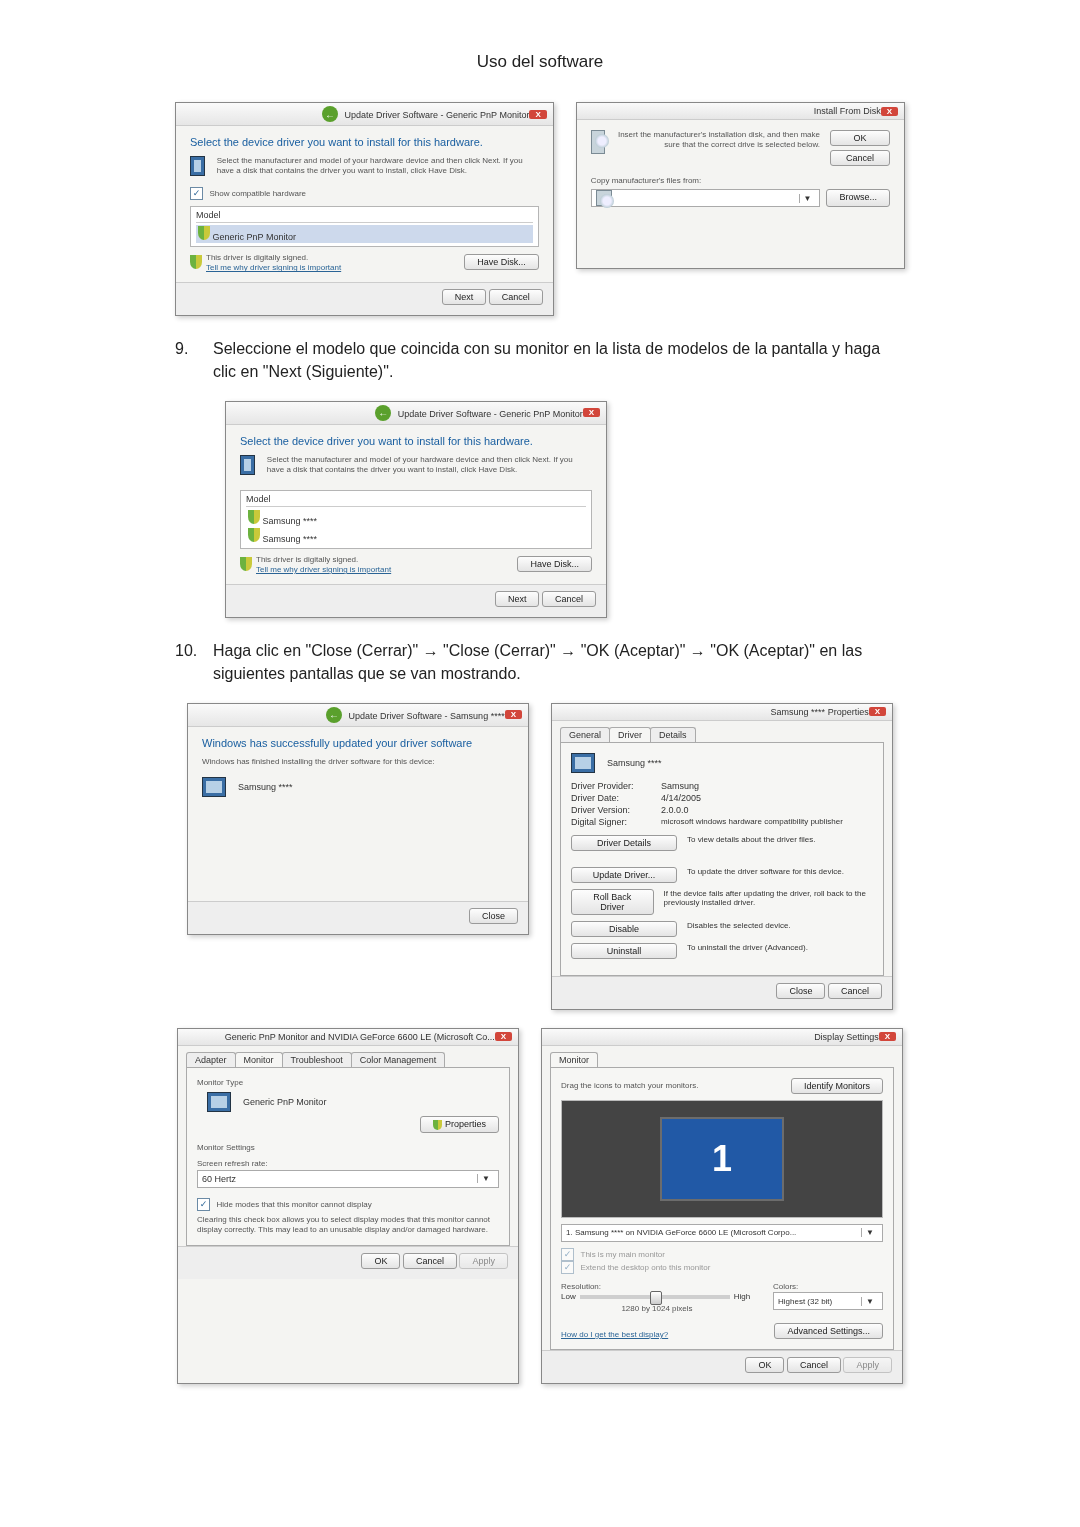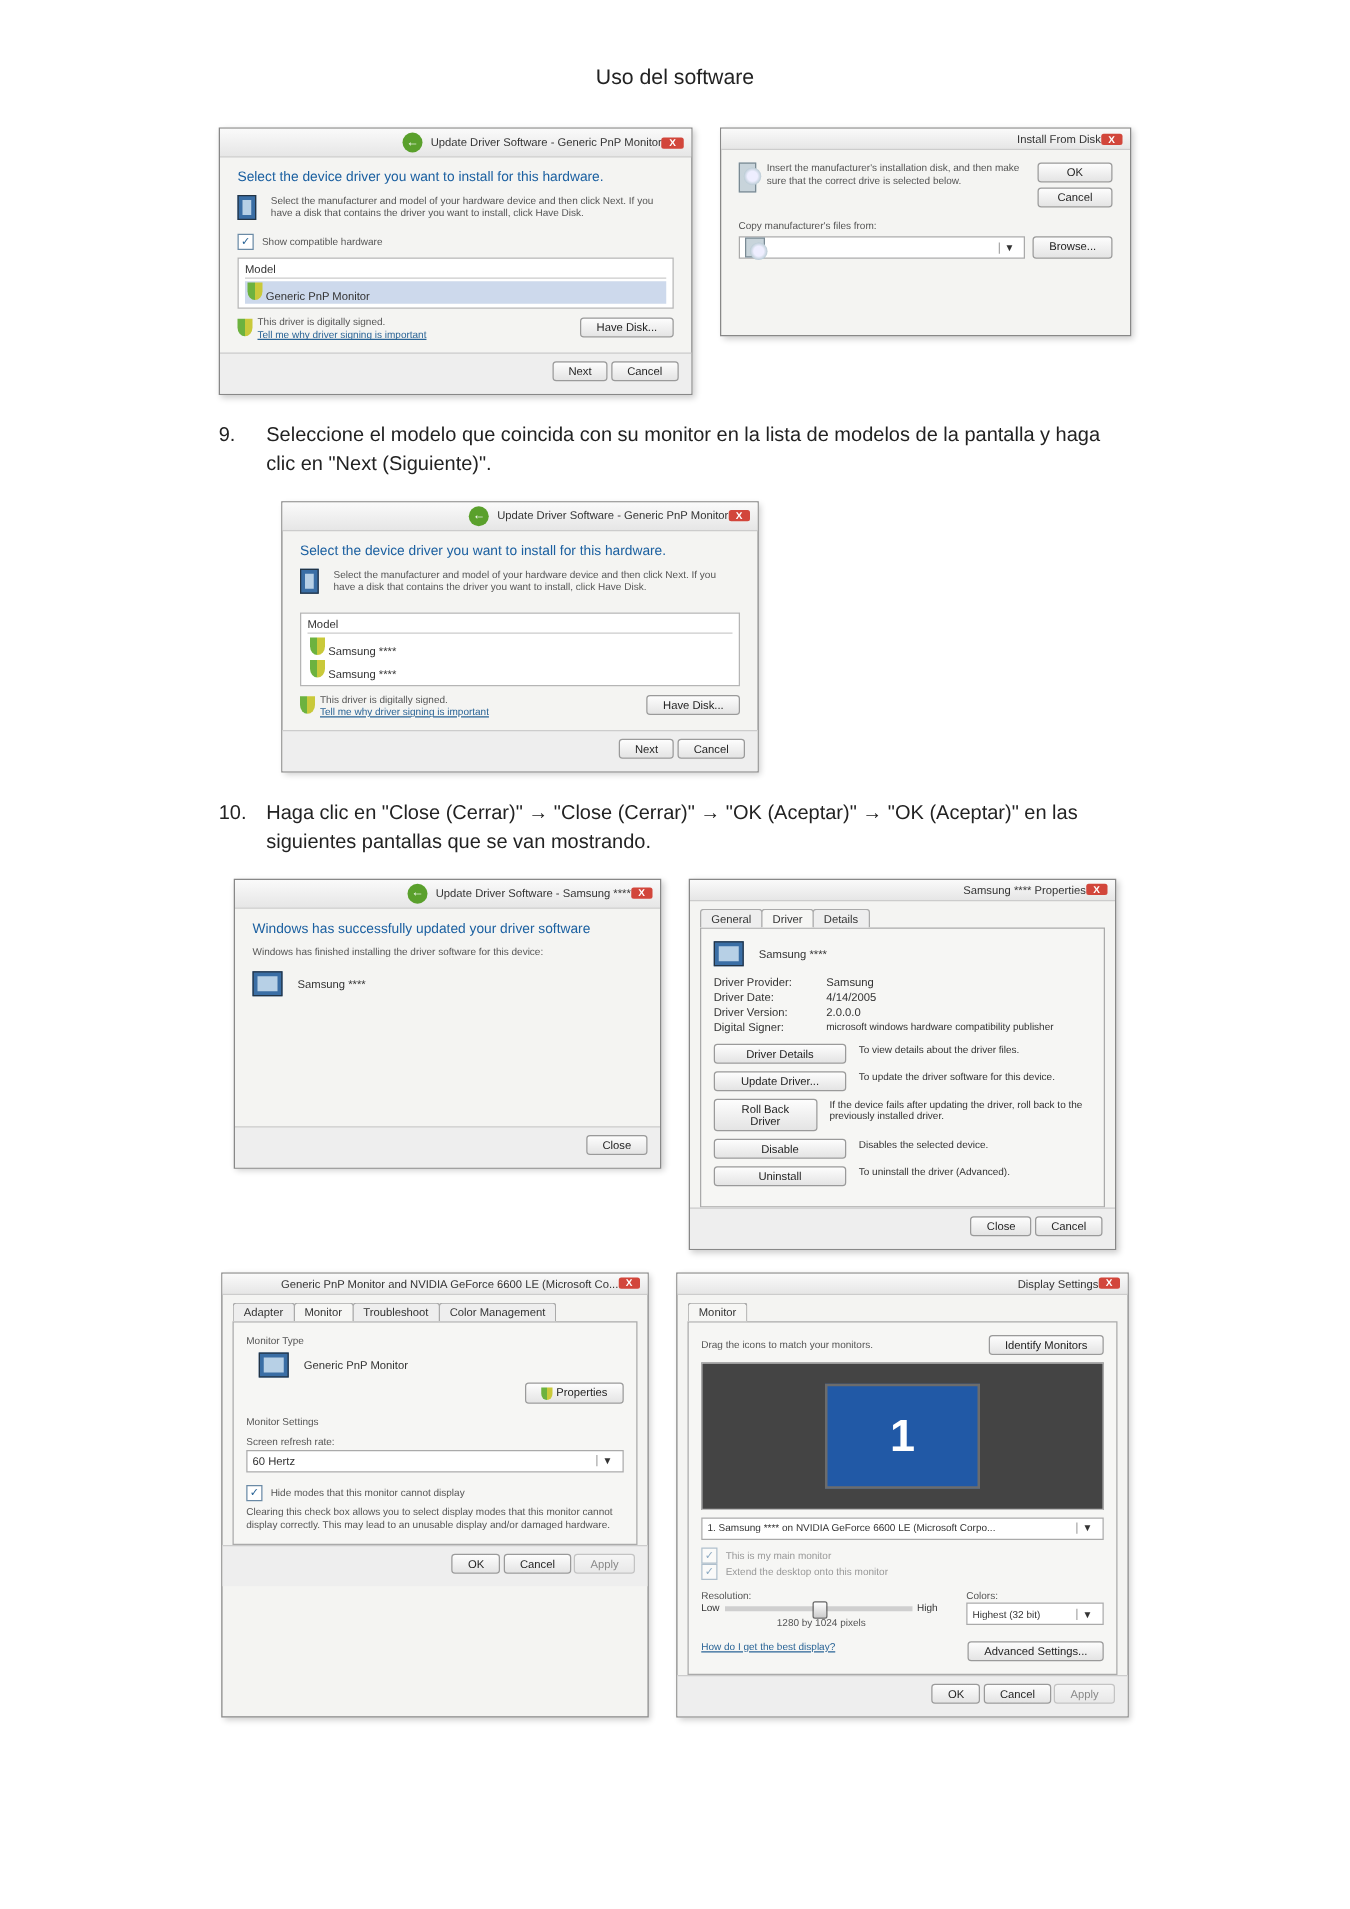--- a/index.html
+++ b/index.html
@@ -289,21 +289,21 @@
           <span class="btn">Cancel</span>
         </div>
       </div>
 
       <div class="win-dialog" style="width:330px;height:165px;">
         <div class="win-header">
           <span>Install From Disk</span>
           <span class="win-close">X</span>
         </div>
         <div class="win-body" style="display:flex;gap:10px;">
-          <div style="flex:1;display:flex;gap:8px;">
+          <div style="flex:1;display:flex;gap:8px;text-align:right;">
             <span class="disk-icon"></span>
             <span class="tiny-text">Insert the manufacturer's installation disk, and then make sure that the correct drive is selected below.</span>
           </div>
           <div style="width:60px;">
             <div class="btn" style="display:block;margin-bottom:4px;">OK</div>
             <div class="btn" style="display:block;">Cancel</div>
           </div>
         </div>
         <div style="padding:0 14px 10px;">
           <div class="tiny-text">Copy manufacturer's files from:</div>
@@ -420,21 +420,21 @@
               </div>
             <div class="props-row">
                 <span class="lbl">Digital Signer:</span>
                 <span style="font-size:8px;">microsoft windows hardware compatibility publisher</span>
               </div>
             <div class="grouped" style="margin-top:8px;">
               <div class="props-row">
                   <span class="btn" style="width:80px">Driver Details</span>
                   <span style="margin-left:10px;font-size:8px;">To view details about the driver files.</span>
                 </div>
-              <div class="props-row" style="margin-top:6px;">
+              <div class="props-row" style="margin-top:16px;">
                   <span class="btn" style="width:80px">Update Driver...</span>
                   <span style="margin-left:10px;font-size:8px;">To update the driver software for this device.</span>
                 </div>
               <div class="props-row" style="margin-top:6px;">
                   <span class="btn" style="width:80px">Roll Back Driver</span>
                   <span style="margin-left:10px;font-size:8px;">If the device fails after updating the driver, roll back to the previously installed driver.</span>
                 </div>
               <div class="props-row" style="margin-top:6px;">
                   <span class="btn" style="width:80px">Disable</span>
                   <span style="margin-left:10px;font-size:8px;">Disables the selected device.</span>
@@ -536,21 +536,21 @@
                 <div class="tiny-text" style="text-align:center;margin-top:3px;">1280 by 1024 pixels</div>
               </div>
               <div style="width:110px">
                 <div class="tiny-text">Colors:</div>
                 <div class="field-box">
                   <span style="flex:1;font-size:8px;">Highest (32 bit)</span>
                   <span class="dropdown-arrow">▼</span>
                 </div>
               </div>
             </div>
-            <div style="display:flex;justify-content:space-between;align-items:flex-start;margin-top:8px;">
+            <div style="display:flex;justify-content:space-between;align-items:flex-end;margin-top:8px;">
               <span class="link-text">How do I get the best display?</span>
               <span class="btn">Advanced Settings...</span>
             </div>
           </div>
         </div>
         <div class="btn-row-right">
           <span class="btn">OK</span>
           <span class="btn">Cancel</span>
           <span class="btn" style="opacity:0.5">Apply</span>
         </div>

